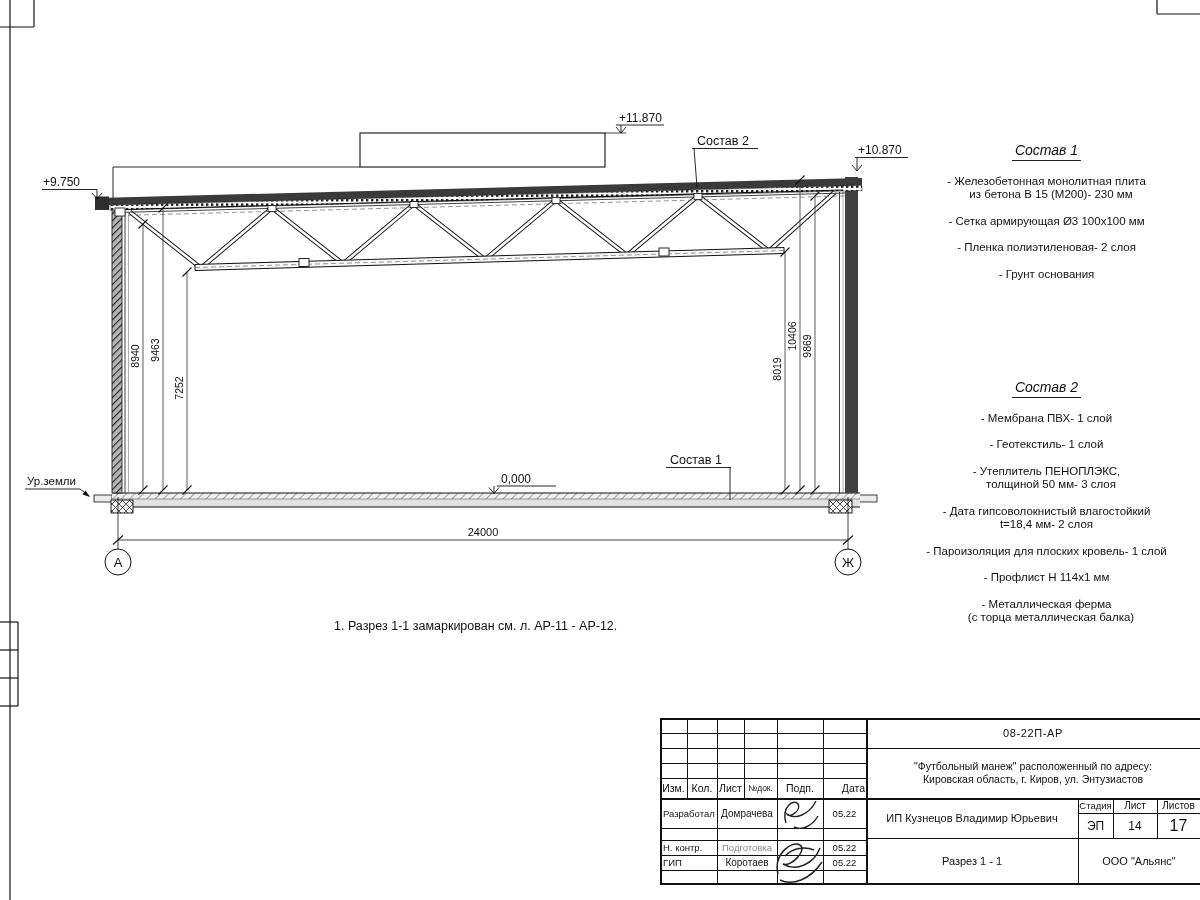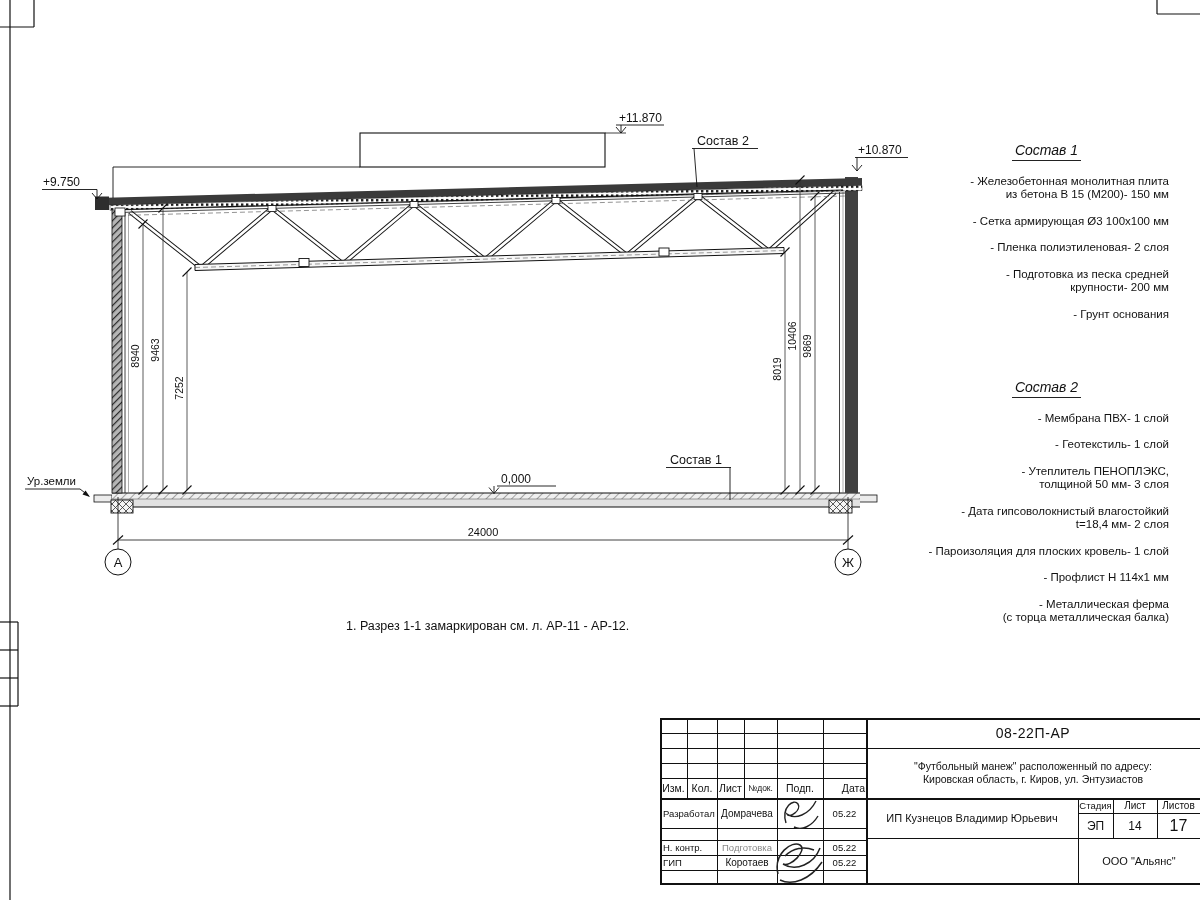--- a/index.html
+++ b/index.html
@@ -2,29 +2,29 @@
 <html><head>
 <meta charset="utf-8">
 <style>
   html,body{margin:0;padding:0;background:#fff;}
   #sheet{position:relative;width:1200px;height:900px;background:#fff;overflow:hidden;
          font-family:"Liberation Sans",sans-serif;color:#111;}
   .abs{position:absolute;}
   
   #dwg-title{left:500px;top:44px;width:260px;text-align:center;font-size:23px;font-style:italic;}
   #dwg-title span{border-bottom:1.6px solid #222;padding:0 6px 3px 6px;}
-  #dwg-note{left:346px;top:619px;font-size:12.5px;}
+  #dwg-note{left:334px;top:619px;font-size:12.5px;}
   
   .sostav{width:245px;font-size:11.5px;line-height:13.5px;}
   #sostav1{left:924px;top:144px;}
   #sostav2{left:924px;top:381px;}
   .sostav h3{margin:0 0 17px 0;text-align:center;font-size:14px;font-style:italic;font-weight:normal;}
   .sostav h3 span{border-bottom:1px solid #222;padding:0 3px 2px 3px;}
   .item{margin-bottom:13px;}
-  .row{display:flex;justify-content:flex-end;}
+  .row{display:flex;justify-content:center;}
   .ind{padding-left:9px;}
   
   #tb{left:660px;top:718px;width:540px;height:167px;}
   #tb .bl{position:absolute;background:#111;}
   #tb .cell{position:absolute;display:flex;align-items:center;justify-content:center;
             text-align:center;font-size:10.5px;overflow:hidden;}
   #tb .left{justify-content:flex-start;text-align:left;}
 </style>
 </head>
 <body>
@@ -228,41 +228,32 @@
   <div id="dwg-note" class="abs">1. Разрез 1-1 замаркирован см. л. АР-11 - АР-12.</div>
 
   <div id="sostav1" class="abs sostav">
     <h3><span>Состав 1</span></h3>
     <div class="item">
       <div class="row">
           <span>- Железобетонная монолитная плита</span>
         </div>
       <div class="row">
           <span class="ind">из бетона В 15 (М200)</span>
-          <span>- 150 мм</span>
+          <span>- 230 мм</span>
         </div>
     </div>
     <div class="item">
       <div class="row">
           <span>- Сетка армирующая Ø3 100х100 мм</span>
         </div>
     </div>
     <div class="item">
       <div class="row">
           <span>- Пленка полиэтиленовая</span>
           <span>- 2 слоя</span>
-        </div>
-    </div>
-    <div class="item">
-      <div class="row">
-          <span>- Подготовка из песка средней</span>
-        </div>
-      <div class="row">
-          <span class="ind">крупности</span>
-          <span>- 200 мм</span>
         </div>
     </div>
     <div class="item">
       <div class="row">
           <span>- Грунт основания</span>
         </div>
     </div>
   </div>
 
   <div id="sostav2" class="abs sostav">
@@ -361,26 +352,27 @@
     <div class="cell" style="left:57px;top:137px;width:60px;height:15px;font-size:10px">Коротаев</div>
     <div class="cell" style="left:163px;top:137px;width:43px;height:15px;font-size:9.5px">05.22</div>
 
     <svg class="abs" style="left:116px;top:77px" width="48" height="40" viewBox="0 0 48 40">
       <path d="M10,28 C5,12 18,3 22,9 C26,15 13,24 11,19 C19,25 33,20 40,6 M18,32 C26,36 36,31 42,21" fill="none" stroke="#222" stroke-width="1.4"></path>
     </svg>
     <svg class="abs" style="left:110px;top:118px" width="56" height="48" viewBox="0 0 56 48">
       <path d="M8,38 C3,18 22,4 30,9 C38,14 20,32 13,28 C26,36 44,28 50,12 M10,44 C22,50 40,44 52,26 M15,20 C23,12 34,10 44,14" fill="none" stroke="#222" stroke-width="1.5"></path>
     </svg>
 
-    <div class="cell" style="left:206px;top:0;width:334px;height:30px;font-size:14px;letter-spacing:0.6px">08-22П-АР</div>
+    <div class="cell" style="left:206px;top:0;width:334px;height:30px;font-size:11px;letter-spacing:0.6px">08-22П-АР</div>
     <div class="cell" style="left:206px;top:30px;width:334px;height:50px;flex-direction:column;line-height:13px;font-size:10.5px">
       <span>"Футбольный манеж" расположенный по адресу:</span>
       <span>Кировская область, г. Киров, ул. Энтузиастов</span>
     </div>
     <div class="cell" style="left:206px;top:80px;width:212px;height:40px;font-size:11px">ИП Кузнецов Владимир Юрьевич</div>
+    <div class="cell" style="left:206px;top:120px;width:212px;height:45px;font-size:11px">Разрез 1 - 1</div>
     <div class="cell" style="left:418px;top:80px;width:35px;height:15px;font-size:9.5px">Стадия</div>
     <div class="cell" style="left:453px;top:80px;width:44px;height:15px;font-size:10px">Лист</div>
     <div class="cell" style="left:497px;top:80px;width:43px;height:15px;font-size:10px">Листов</div>
     <div class="cell" style="left:418px;top:95px;width:35px;height:25px;font-size:12px">ЭП</div>
     <div class="cell" style="left:453px;top:95px;width:44px;height:25px;font-size:12px">14</div>
     <div class="cell" style="left:497px;top:95px;width:43px;height:25px;font-size:16px">17</div>
     <div class="cell" style="left:418px;top:120px;width:122px;height:45px;font-size:11px">ООО "Альянс"</div>
   </div>
 
 </div>

